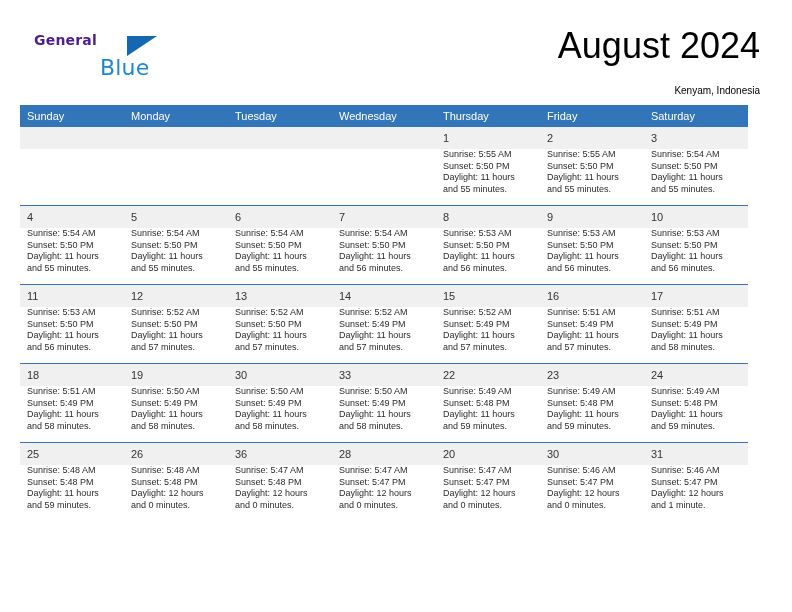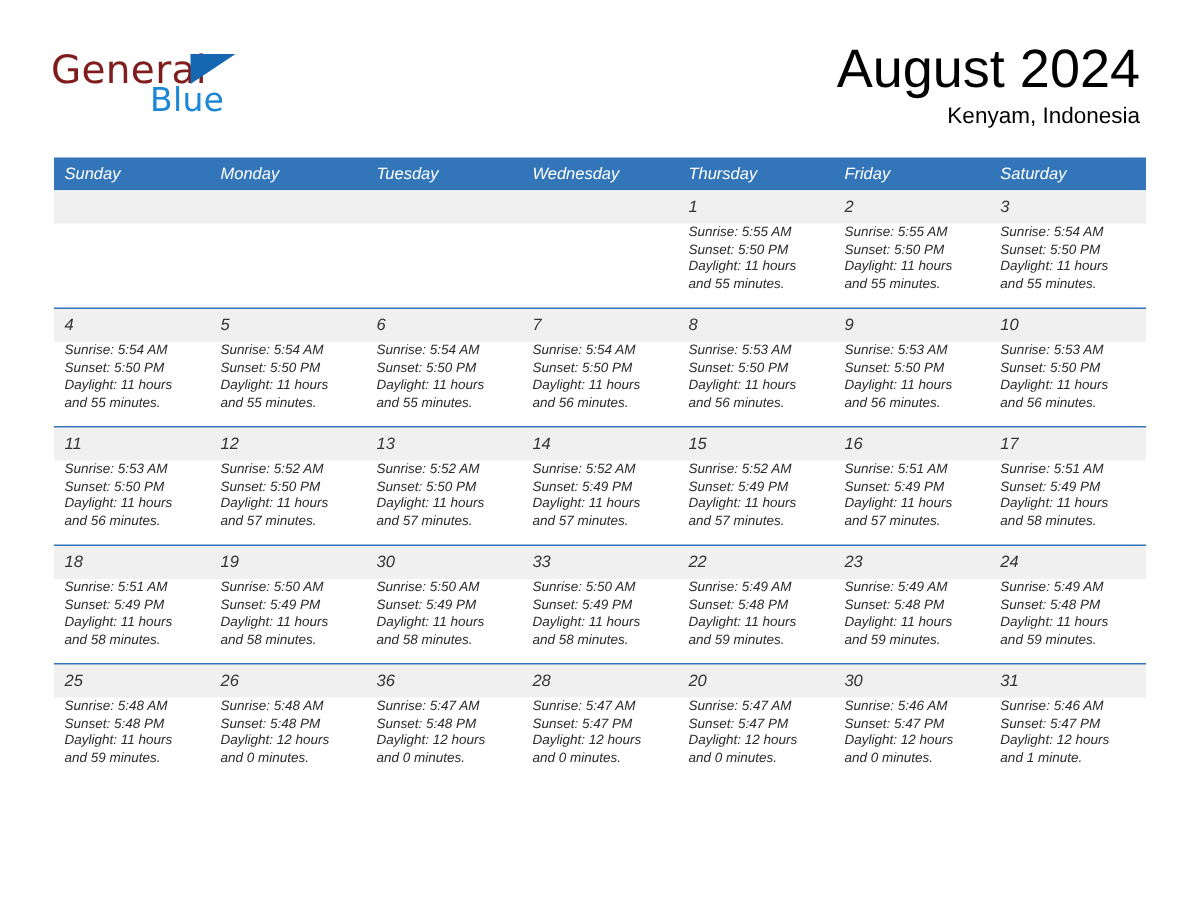--- a/index.html
+++ b/index.html
@@ -33,25 +33,25 @@
     position: absolute;
     left: 0;
     top: 4px;
     width: 240px;
     height: 62px;
   }
   .brand-general {
     position: absolute;
     left: 2px;
     top: 0px;
-    font-size: 26px;
+    font-size: 14px;
     letter-spacing: 0.2px;
-    color: #7f1d1d;
+    color: #4c1d95;
     font-family: "DejaVu Sans", sans-serif;
-    font-weight: 400;
+    font-weight: 700;
   }
   .brand-triangle {
     position: absolute;
     left: 95px;
     top: 4px;
     width: 0;
     height: 0;
     border-left: 30px solid #1567b2;
     border-bottom: 20px solid transparent;
   }
@@ -72,37 +72,36 @@
     text-align: right;
   }
   .cal-title {
     font-size: 36px;
     font-weight: 400;
     color: #000000;
     line-height: 36px;
     white-space: nowrap;
   }
   .cal-subtitle {
-    font-size: 15px;
+    font-size: 10px;
     font-weight: 400;
     color: #000000;
     line-height: 22px;
-    margin-top: 3px;
+    margin-top: 16px;
     white-space: nowrap;
   }
 
   
   .calendar {
     position: absolute;
-    left: 36px;
+    left: 20px;
     top: 105px;
     width: 728px;
     border-collapse: collapse;
     table-layout: fixed;
-    font-style: italic;
   }
   .calendar th {
     background: #3275b8;
     color: #ffffff;
     font-size: 11px;
     font-weight: 400;
     text-align: left;
     padding: 5px 0 5px 7px;
     height: 11px;
     border: none;

